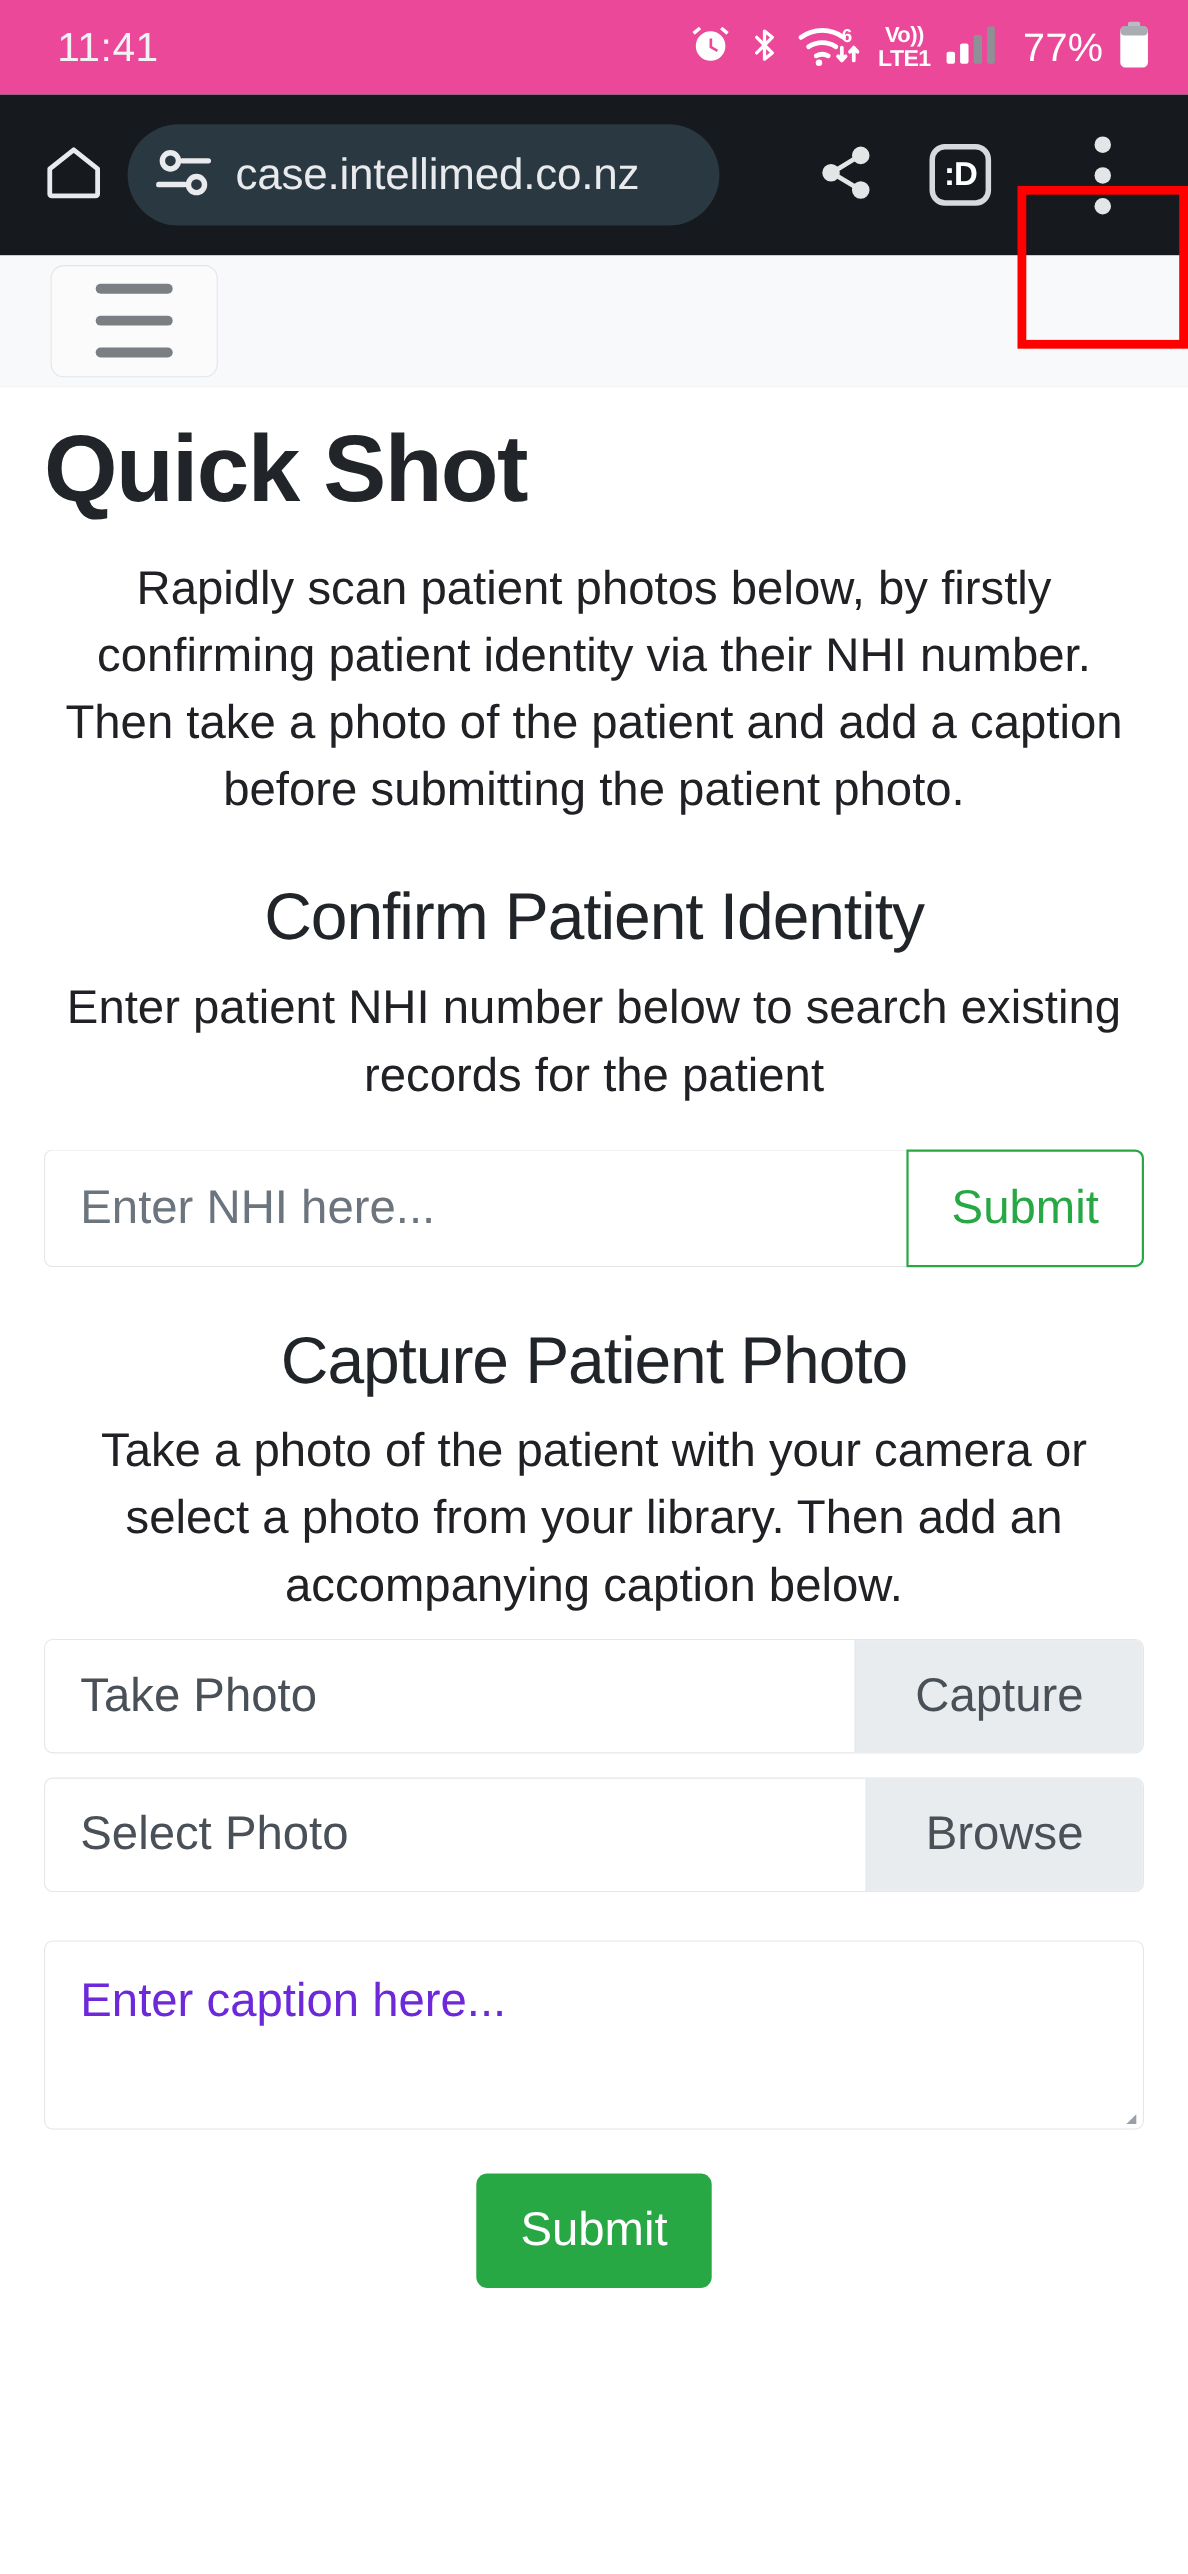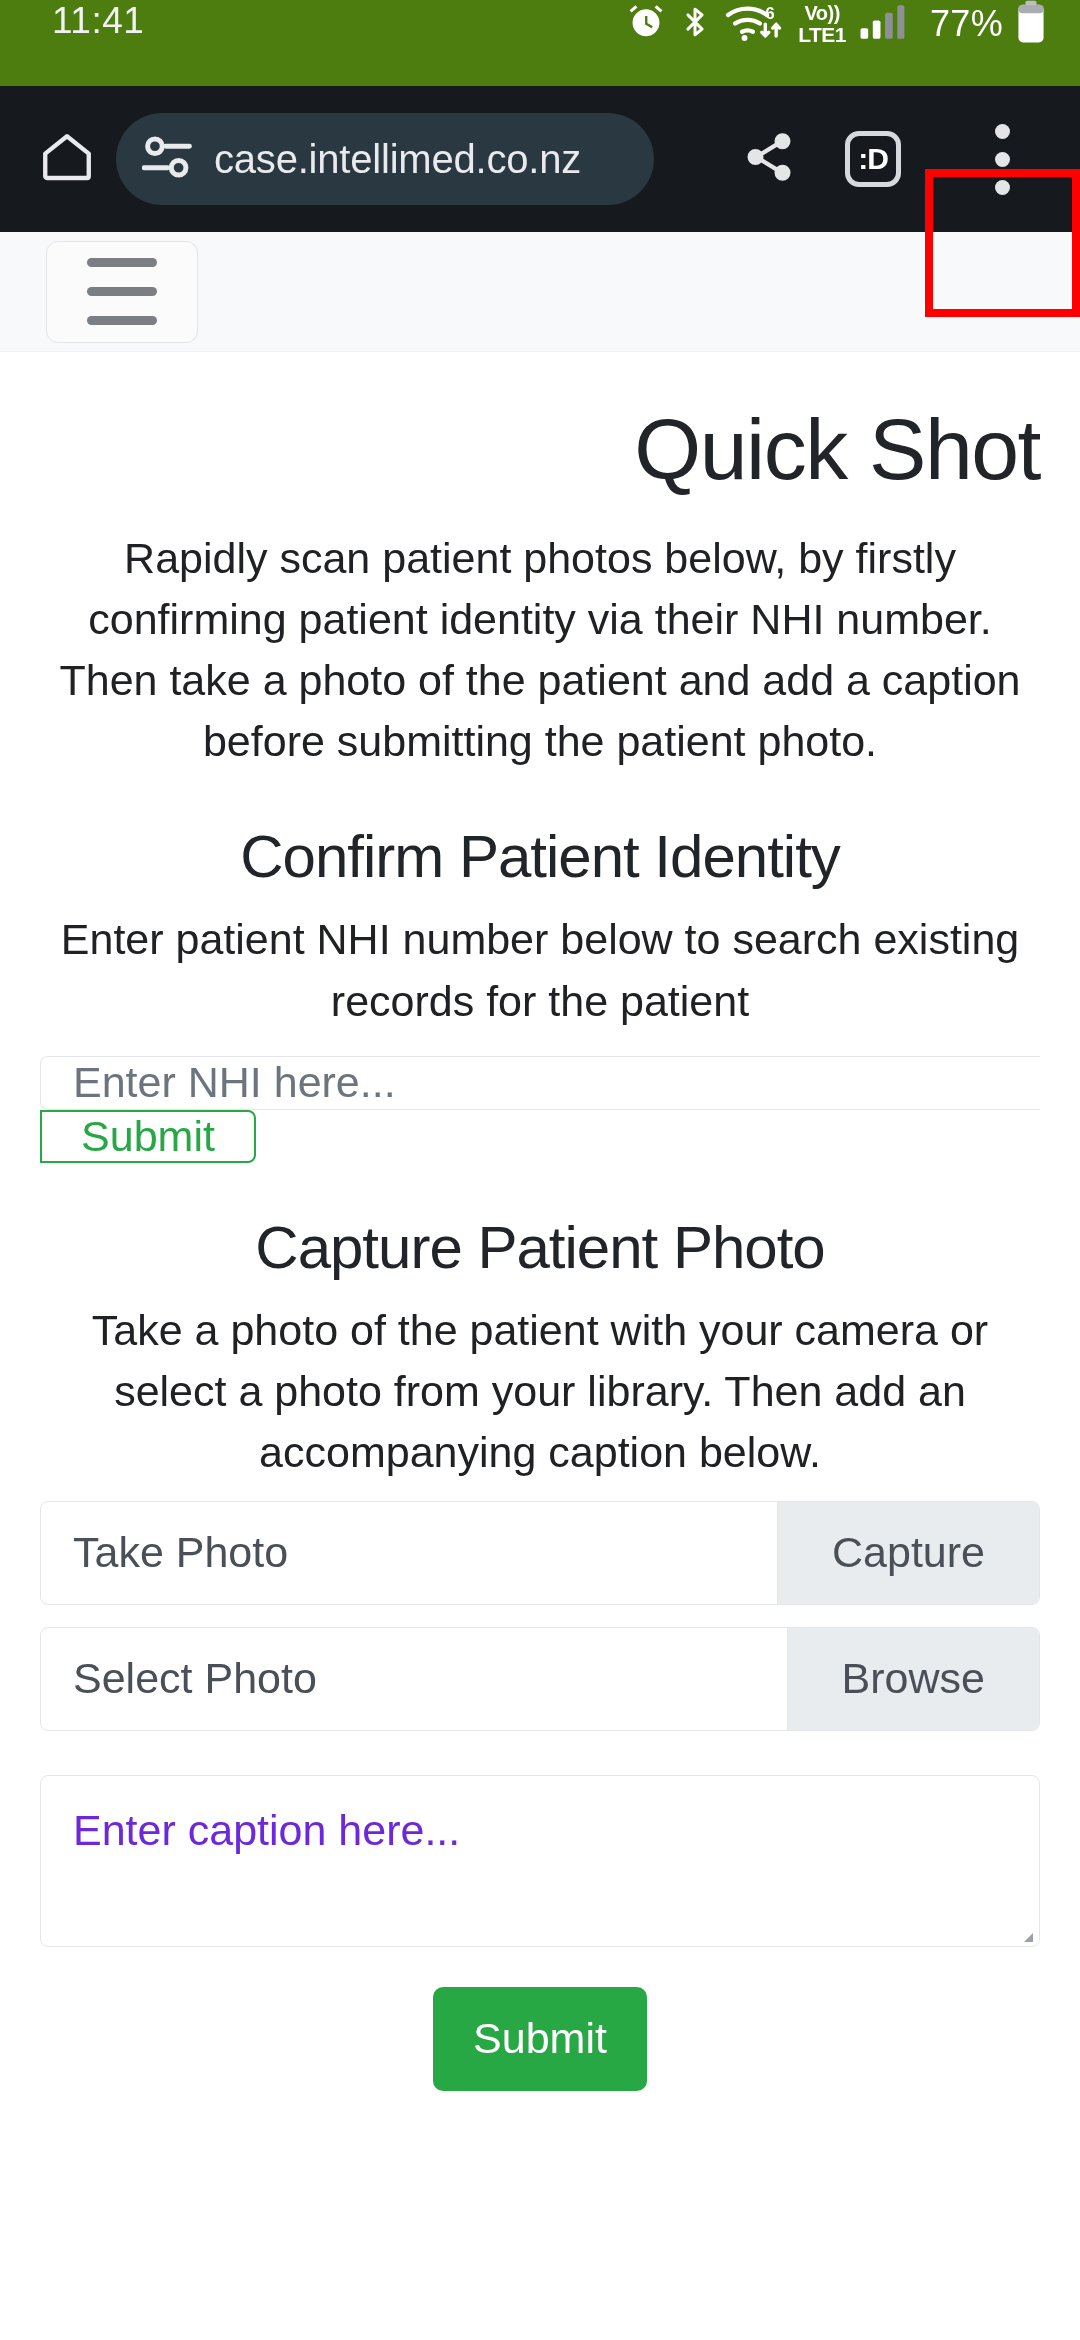--- a/index.html
+++ b/index.html
@@ -9,23 +9,23 @@
     background: #ffffff;
     font-family: "Liberation Sans", sans-serif;
     overflow: hidden;
   }
 
   
   .status-bar {
     position: relative;
     width: 1080px;
     height: 86px;
-    background: #4d7c0f;
-    display: flex;
-    align-items: flex-start;
+    background: #ec4899;
+    display: flex;
+    align-items: center;
     justify-content: space-between;
     padding: 0 34px 0 52px;
   }
   .status-time {
     color: #f1f2f3;
     font-size: 37px;
     letter-spacing: 0.5px;
     font-weight: 400;
   }
   .status-right {
@@ -153,26 +153,26 @@
     background: #7b7f84;
   }
 
   
   .content {
     width: 1080px;
     padding: 0 40px;
     background: #ffffff;
   }
   h1.page-title {
-    text-align: right;
+    text-align: left;
     font-size: 86px;
-    font-weight: 400;
+    font-weight: 700;
     color: #212529;
     letter-spacing: -1.5px;
-    margin-top: 52px;
+    margin-top: 29px;
     line-height: 1.05;
   }
   p.lead {
     text-align: center;
     font-size: 43px;
     color: #202124;
     line-height: 1.42;
     margin-top: 34px;
     font-weight: 400;
     padding: 0 8px;
@@ -190,23 +190,22 @@
     font-size: 43px;
     color: #202124;
     line-height: 1.42;
     margin-top: 18px;
     padding: 0 20px;
   }
 
   
   .input-group {
     display: flex;
-    margin-top: 24px;
+    margin-top: 36px;
     height: 107px;
-    flex-direction: column;
   }
   .input-group .field {
     flex: 1 1 auto;
     border: 1px solid #e4e6e9;
     border-right: none;
     border-radius: 8px 0 0 8px;
     background: #ffffff;
     display: flex;
     align-items: center;
     padding-left: 32px;

